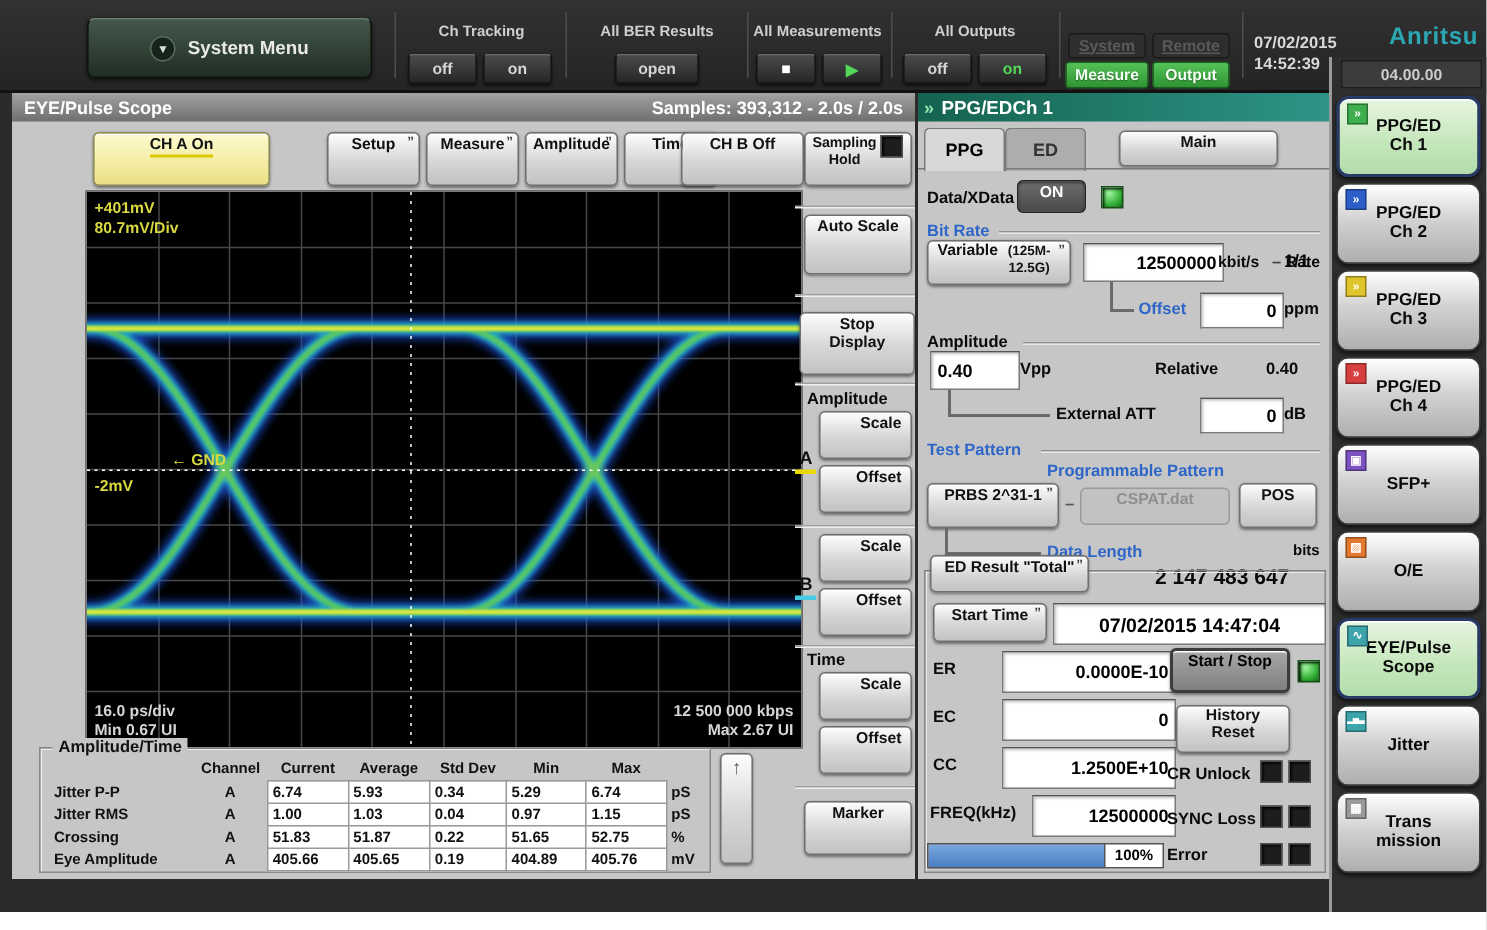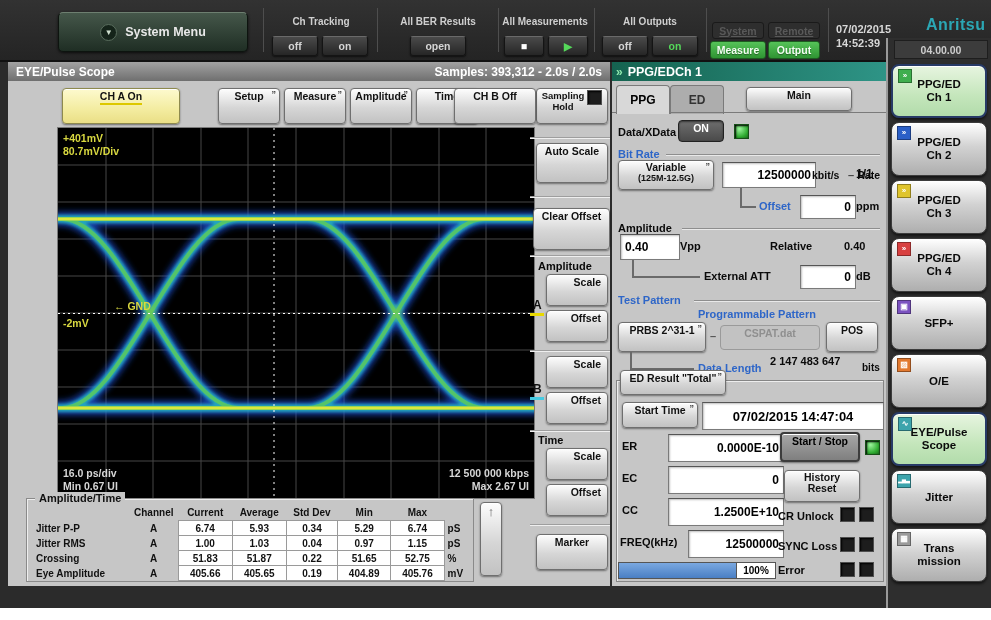--- a/index.html
+++ b/index.html
@@ -47,21 +47,21 @@
   .grp-sep{position:absolute;left:522px;width:80px;height:0;border-top:1px solid #9e9e9e;border-bottom:1px solid #efefef;}
   .mark-a{position:absolute;width:14px;height:3px;background:#e8d800;}
   .mark-b{position:absolute;width:14px;height:3px;background:#45cbe2;}
   .ablab{position:absolute;font-weight:bold;font-size:12px;color:#111;}
   
   #amp-fieldset{position:absolute;left:18px;top:436px;width:446px;height:82px;border:1px solid #8a8a8a;box-shadow:inset 1px 1px 0 #eee;}
   #amp-legend{position:absolute;left:8px;top:-7px;background:#c6c6c6;padding:0 4px;font-weight:bold;font-size:11px;color:#111;}
   #mtable{position:absolute;left:6px;top:8px;border-collapse:collapse;font-size:10px;font-weight:bold;color:#111;}
   #mtable th{font-weight:bold;text-align:center;padding:0 2px 2px 2px;}
   #mtable td{padding:0 3px;height:14px;}
-  #mtable td.num{background:#fff;border:1px solid #9a9a9a;text-align:center;width:50px;}
+  #mtable td.num{background:#fff;border:1px solid #9a9a9a;text-align:left;width:50px;}
   #mtable td.name{width:100px;}
   #mtable td.ch{text-align:center;width:44px;}
   #mtable td.unit{text-align:left;width:24px;}
   #scrollup{position:absolute;left:472px;top:440px;width:22px;height:74px;font-size:13px;color:#666;}
   
   #ppg-panel{position:absolute;left:612px;top:62px;width:274px;height:524px;background:#c6c6c6;}
   #ppg-header{position:absolute;left:0;top:0;right:0;height:19px;background:linear-gradient(90deg,#156350,#2e9486);
     color:#fff;font-weight:bold;font-size:12.5px;display:flex;align-items:center;gap:5px;padding:0 4px;box-sizing:border-box;}
   #ppg-header .chev{color:#8fe8ae;font-size:12px;font-weight:bold;}
   .tab{position:absolute;display:flex;align-items:center;justify-content:center;font-weight:bold;font-size:12px;
@@ -77,21 +77,21 @@
   #version{position:absolute;left:6px;top:2px;width:92px;height:17px;background:#3c3c3c;border:1px solid #1e1e1e;
     color:#cdcdcd;font-weight:bold;font-size:10.5px;display:flex;align-items:center;justify-content:center;}
   .side-btn{position:absolute;left:3px;width:96px;height:54px;border-radius:8px;
     background:linear-gradient(#ffffff,#d2d2d2 45%,#aeaeae);border:1px solid #3c3c3c;
     box-shadow:0 2px 3px rgba(0,0,0,.6),inset 0 1px 0 #fff;display:flex;flex-direction:column;align-items:center;justify-content:center;
     font-weight:bold;font-size:11.5px;line-height:13px;color:#0a0a0a;cursor:pointer;}
   .side-btn.selected{background:linear-gradient(#e7f5e0,#c4e6bb 60%,#b2dcab);border:2px solid #273a66;}
   .badge{position:absolute;top:3px;left:5px;width:12px;height:12px;border:1px solid rgba(0,0,0,.35);
     color:#fff;font-size:8px;line-height:11px;text-align:center;overflow:hidden;}
   
-  .two-line{display:flex;flex-direction:column;line-height:11px;}
+  .two-line{display:flex;flex-direction:row;line-height:11px;}
   .ind-sq{width:13px;height:13px;background:#1d1d1d;border:1px solid #4e4e4e;box-shadow:inset 1px 1px 2px #000;flex:0 0 auto;}
 </style>
 </head>
 <body>
 
 <div id="app">
 
   <div id="topbar">
     <button id="sysmenu">
       <span class="circ">▼</span>
@@ -181,21 +181,21 @@
           <text x="5" y="362" fill="#d6d6d6">Min 0.67 UI</text>
           <text x="471" y="349" fill="#d6d6d6" text-anchor="end">12 500 000 kbps</text>
           <text x="471" y="362" fill="#d6d6d6" text-anchor="end">Max 2.67 UI</text>
         </g>
       </svg>
     </div>
 
     <div class="grp-sep" style="top:75px"></div>
     <button class="btn" style="left:528px;top:81px;width:72px;height:40px">Auto Scale</button>
     <div class="grp-sep" style="top:134px"></div>
-    <button class="btn" style="left:525px;top:146px;width:77px;height:42px">Clear Offset</button>
+    <button class="btn" style="left:525px;top:146px;width:77px;height:42px">Stop Display</button>
     <div class="grp-sep" style="top:193px"></div>
     <div class="klab" style="left:530px;top:198px">Amplitude</div>
     <button class="btn" style="left:538px;top:212px;width:62px;height:32px;justify-content:flex-end;padding-right:6px;box-sizing:border-box">Scale</button>
     <div class="ablab" style="left:525px;top:236px">A</div>
     <div class="mark-a" style="left:522px;top:251px"></div>
     <button class="btn" style="left:538px;top:248px;width:62px;height:32px;justify-content:flex-end;padding-right:6px;box-sizing:border-box">Offset</button>
     <div class="grp-sep" style="top:288px"></div>
     <button class="btn" style="left:538px;top:294px;width:62px;height:32px;justify-content:flex-end;padding-right:6px;box-sizing:border-box">Scale</button>
     <div class="ablab" style="left:525px;top:320px">B</div>
     <div class="mark-b" style="left:522px;top:335px"></div>
@@ -314,21 +314,21 @@
 
     <div class="blab" style="left:6px;top:232px">Test Pattern</div>
     <div class="hline" style="left:82px;top:238px;width:186px"></div>
     <div class="blab" style="left:86px;top:246px">Programmable Pattern</div>
     <button class="btn dd" style="left:6px;top:260px;width:88px;height:30px">PRBS 2^31-1</button>
     <div class="klab" style="left:98px;top:268px;color:#555">–</div>
     <button class="btn disabled" style="left:108px;top:263px;width:100px;height:25px">CSPAT.dat</button>
     <button class="btn" style="left:214px;top:260px;width:52px;height:30px">POS</button>
     <div class="conn" style="left:18px;top:290px;width:62px;height:16px"></div>
     <div class="blab" style="left:86px;top:300px">Data Length</div>
-    <div class="klab" style="left:158px;top:293px;font-size:11px">2 147 483 647</div>
+    <div class="klab" style="left:158px;top:314px;font-size:14px">2 147 483 647</div>
     <div class="klab" style="left:250px;top:300px;font-size:10px">bits</div>
 
     <div id="ed-group"></div>
     <button class="btn dd" style="left:8px;top:308px;width:106px;height:25px;z-index:2">ED Result "Total"</button>
     <button class="btn dd" style="left:10px;top:340px;width:76px;height:26px;z-index:2">Start Time</button>
     <div class="field" style="left:90px;top:340px;width:172px;height:26px;justify-content:center;font-size:13px;z-index:2">07/02/2015 14:47:04</div>
 
     <div class="klab" style="left:10px;top:378px">ER</div>
     <div class="field" style="left:56px;top:372px;width:106px;height:26px">0.0000E-10</div>
     <button class="btn gray-press" style="left:168px;top:370px;width:80px;height:30px;z-index:2">Start / Stop</button>

